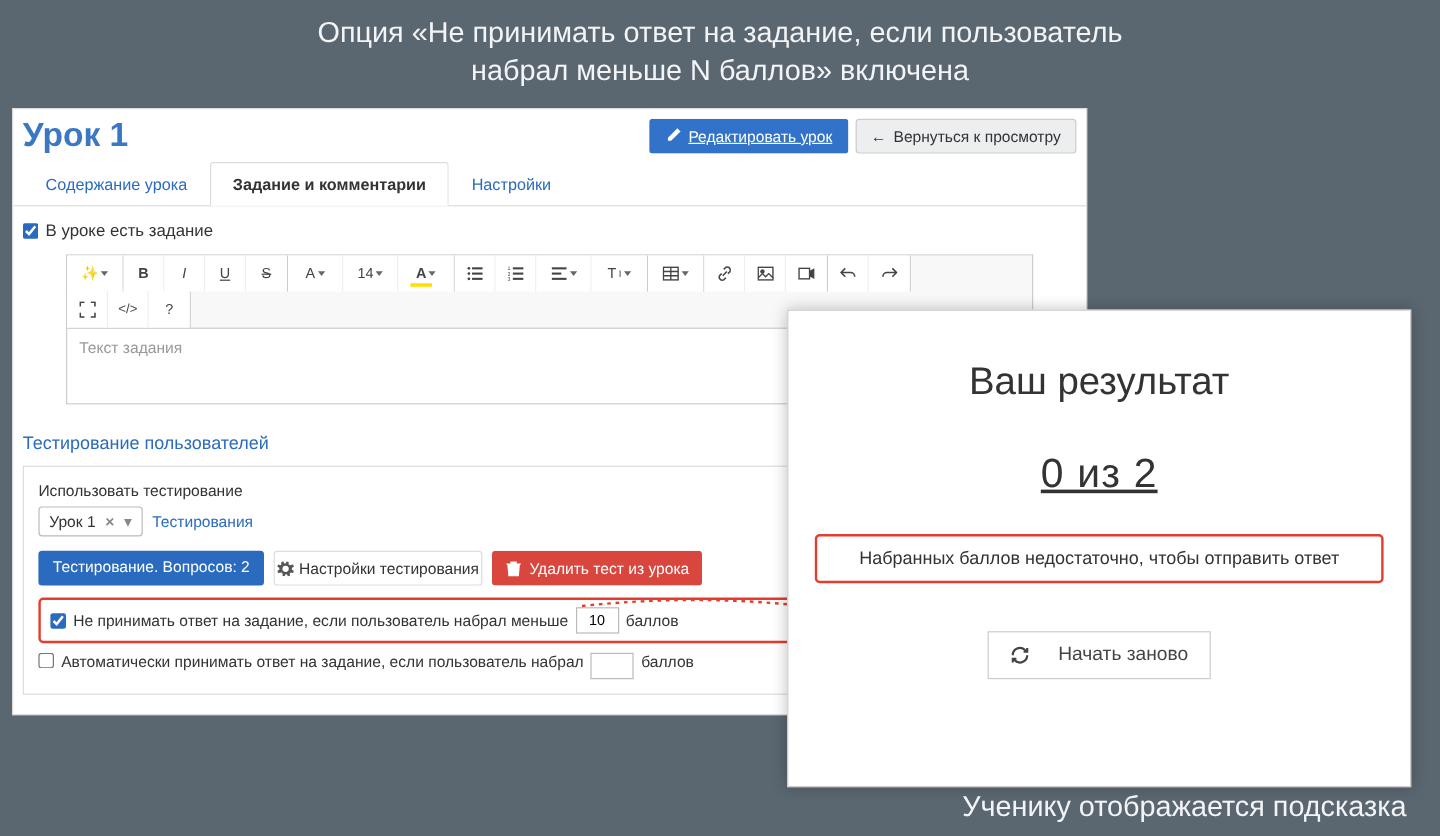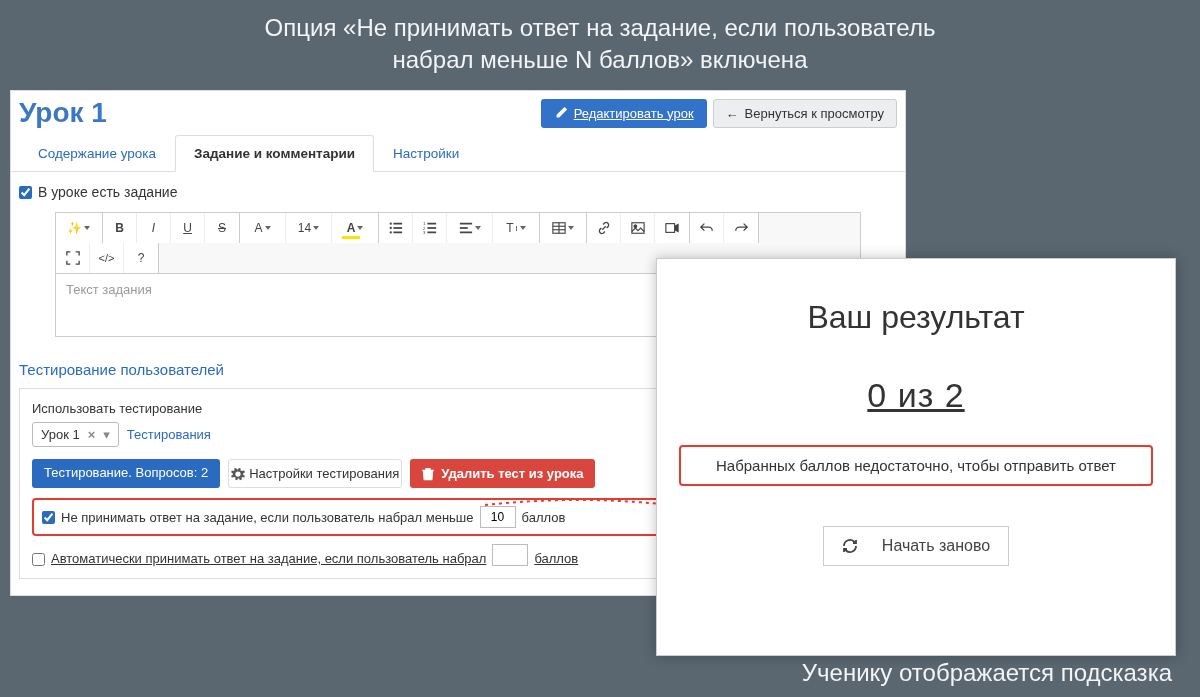--- a/index.html
+++ b/index.html
@@ -26,21 +26,21 @@
   width: 896px;
   background: #fff;
   border: 1px solid #ddd;
 }
 .panel-header { display: flex; align-items: center; justify-content: space-between; padding: 6px 8px 0 8px; }
 .lesson-title { color: #3b78c4; font-size: 28px; font-weight: 700; }
 .header-buttons { display: flex; gap: 6px; }
 .btn { display: inline-flex; align-items: center; gap: 6px; border-radius: 3px; padding: 6px 12px; font-size: 13px; cursor: pointer; border: 1px solid transparent; }
 .btn-primary { background: #3272c9; color: #fff; text-decoration: underline; }
 .btn-default { background: #eceeef; color: #333; border-color: #ccc; }
-.btn-danger { background: #d9463e; color: #fff; font-weight: bold; }
+.btn-danger { background: #d9463e; color: #fff; }
 .tabs { display: flex; padding: 0 8px; margin-top: 6px; border-bottom: 1px solid #ddd; }
 .tab { padding: 10px 18px; font-size: 13.5px; color: #2a6bbf; cursor: pointer; border: 1px solid transparent; margin-bottom: -1px; }
 .tab.active { color: #333; font-weight: 700; border: 1px solid #ddd; border-bottom: 1px solid #fff; background: #fff; border-radius: 3px 3px 0 0; }
 .panel-body { padding: 12px 8px 16px 8px; }
 .checkbox-row { display: flex; align-items: center; gap: 6px; font-size: 14px; color: #333; margin-bottom: 12px; }
 .editor { margin: 0 36px; border: 1px solid #ccc; }
 .toolbar { display: flex; flex-wrap: wrap; border-bottom: 1px solid #ccc; background: #f8f8f8; }
 .tool-group { display: flex; border-right: 1px solid #ccc; }
 .tool-btn { width: 34px; height: 30px; display: flex; align-items: center; justify-content: center; font-size: 12px; color: #444; background: #fff; border-right: 1px solid #eee; cursor: pointer; font-family: Arial; }
 .tool-btn:last-child { border-right: none; }
@@ -59,21 +59,21 @@
 .select-row { display: flex; align-items: center; gap: 8px; margin-bottom: 12px; }
 .select-chip { display: flex; align-items: center; gap: 8px; border: 1px solid #bbb; border-radius: 3px; padding: 4px 8px; font-size: 13px; color: #333; background: #fff; }
 .chip-x { color: #888; font-weight: bold; cursor: pointer; }
 .select-caret { color: #888; }
 .link-inline { color: #2a6bbf; font-size: 13px; cursor: pointer; }
 .option-btns { display: flex; gap: 8px; margin-bottom: 10px; }
 .opt-info { background: #2a6bbf; color: #fff; padding: 6px 12px; font-size: 13px; border-radius: 3px; }
 .opt-link { display: flex; align-items: center; gap: 4px; padding: 6px 2px; font-size: 13px; border: 1px solid #ddd; border-radius: 3px; color: #333; cursor: pointer; }
 .outlined { border: 2px solid #e43c2e; border-radius: 4px; padding: 6px 8px; display: flex; align-items: center; gap: 6px; font-size: 13px; color: #333; }
 .num-input { width: 36px; height: 22px; border: 1px solid #bbb; text-align: center; font-size: 12px; }
-.second-row { margin-top: 8px; display: flex; align-items: flex-end; gap: 6px; font-size: 13px; color: #333; text-decoration: underline; }
+.second-row { margin-top: 8px; display: flex; align-items: flex-start; gap: 6px; font-size: 13px; color: #333; }
 .panel-right {
   position: absolute;
   right: 24px; top: 258px;
   width: 520px; height: 398px;
   background: #fff;
   border: 1px solid #ccc;
   box-shadow: 0 0 12px rgba(0,0,0,0.25);
   padding: 40px 22px;
   text-align: center;
 }

